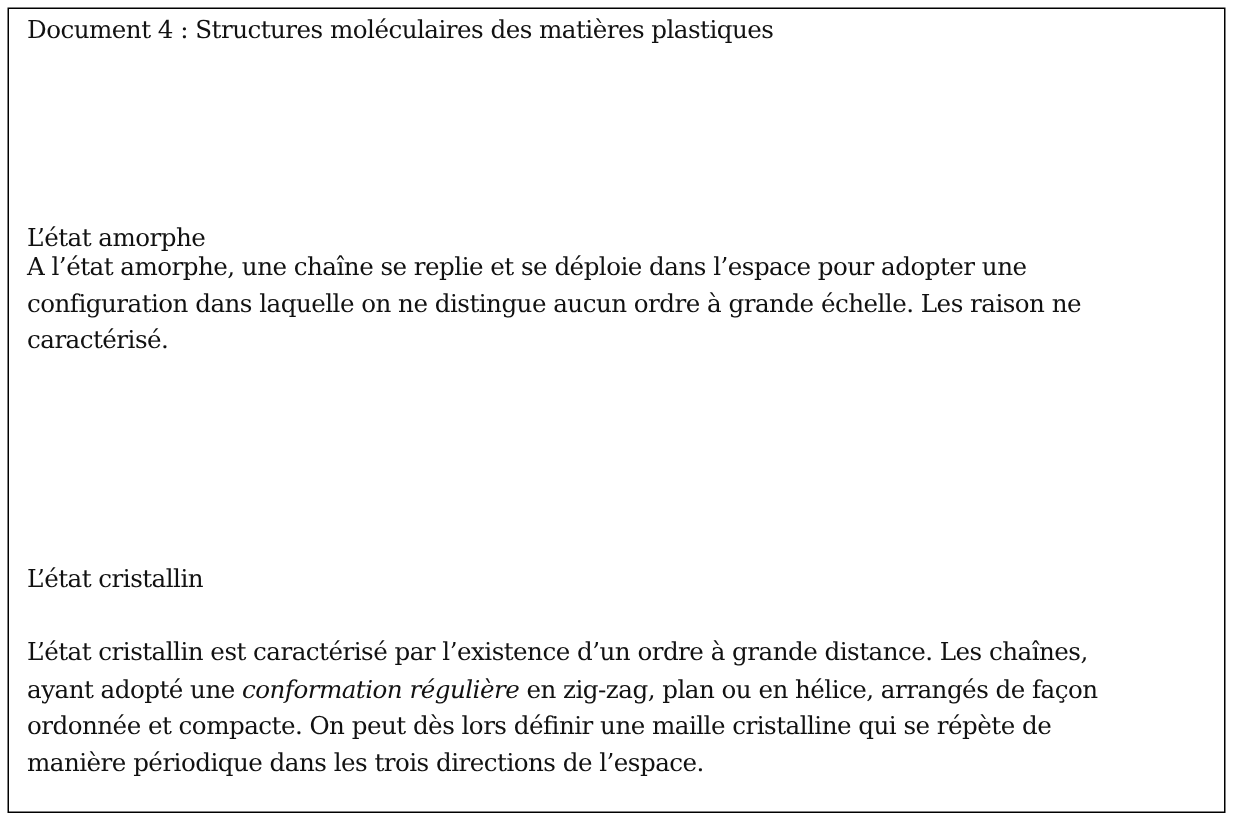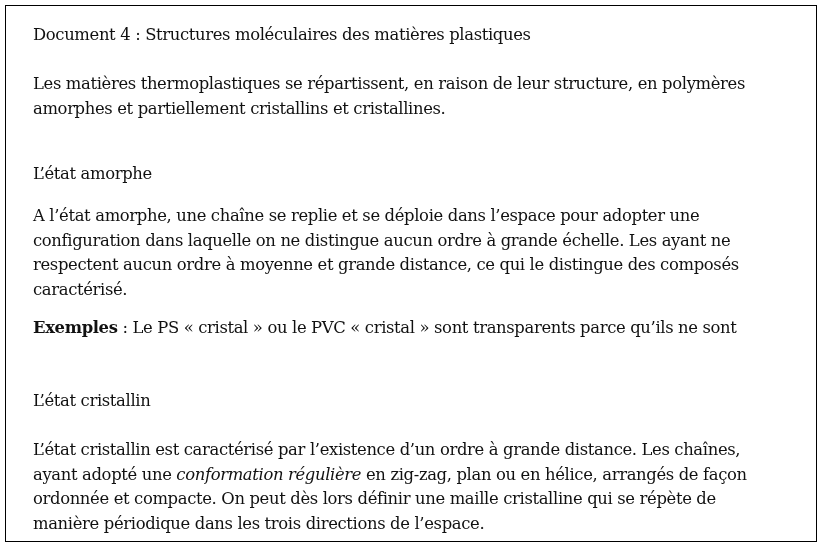--- a/index.html
+++ b/index.html
@@ -4,47 +4,41 @@
 <style>
   html, body { margin:0; padding:0; background:#ffffff; }
   body { width:823px; height:551px; position:relative; overflow:hidden; }
   .doc-box {
     position:absolute; left:5px; top:5px; width:810px; height:535px;
     border:1px solid #000; box-sizing:content-box;
     font-family: "DejaVu Serif", "Liberation Serif", serif;
     color:#111; font-size:16.4px; line-height:24.5px;
     letter-spacing:-0.35px;
   }
-  .p { position:absolute; left:11px; right:6px; margin:16px; white-space:nowrap; }
+  .p { position:absolute; left:11px; right:6px; margin:1px; white-space:nowrap; }
   .p .ln { display:block; }
   b { font-weight:bold; }
   i { font-style:italic; }
 </style>
 </head>
 <body>
 
 <div class="doc-box">
   <p class="p" style="top:1px">Document 4 : Structures moléculaires des matières plastiques</p>
 
-  <p class="p" style="top:50px">
-    <span class="ln">Les matières thermoplastiques se répartissent, en raison de leur structure, en polymères</span>
-    <span class="ln">amorphes et partiellement cristallins et cristallines.</span>
-  </p>
 
   <p class="p" style="top:140px">L’état amorphe</p>
 
-  <p class="p" style="top:182px">
+  <p class="p" style="top:159px">
     <span class="ln">A l’état amorphe, une chaîne se replie et se déploie dans l’espace pour adopter une</span>
-    <span class="ln">configuration dans laquelle on ne distingue aucun ordre à grande échelle. Les ayant ne</span>
-    <span class="ln">respectent aucun ordre à moyenne et grande distance, ce qui le distingue des composés</span>
+    <span class="ln">configuration dans laquelle on ne distingue aucun ordre à grande échelle. Les raison ne</span>
     <span class="ln">caractérisé.</span>
   </p>
 
   <p class="p" style="top:294px">
-    <span class="ln"><b>Exemples</b><span> : Le PS « cristal » ou le PVC « cristal » sont transparents parce qu’ils ne sont</span></span>
   </p>
 
   <p class="p" style="top:367px">L’état cristallin</p>
 
   <p class="p" style="top:416px">
     <span class="ln">L’état cristallin est caractérisé par l’existence d’un ordre à grande distance. Les chaînes,</span>
     <span class="ln"><span>ayant adopté une </span><i>conformation régulière</i><span> en zig-zag, plan ou en hélice, arrangés de façon</span></span>
     <span class="ln">ordonnée et compacte. On peut dès lors définir une maille cristalline qui se répète de</span>
     <span class="ln">manière périodique dans les trois directions de l’espace.</span>
   </p>

